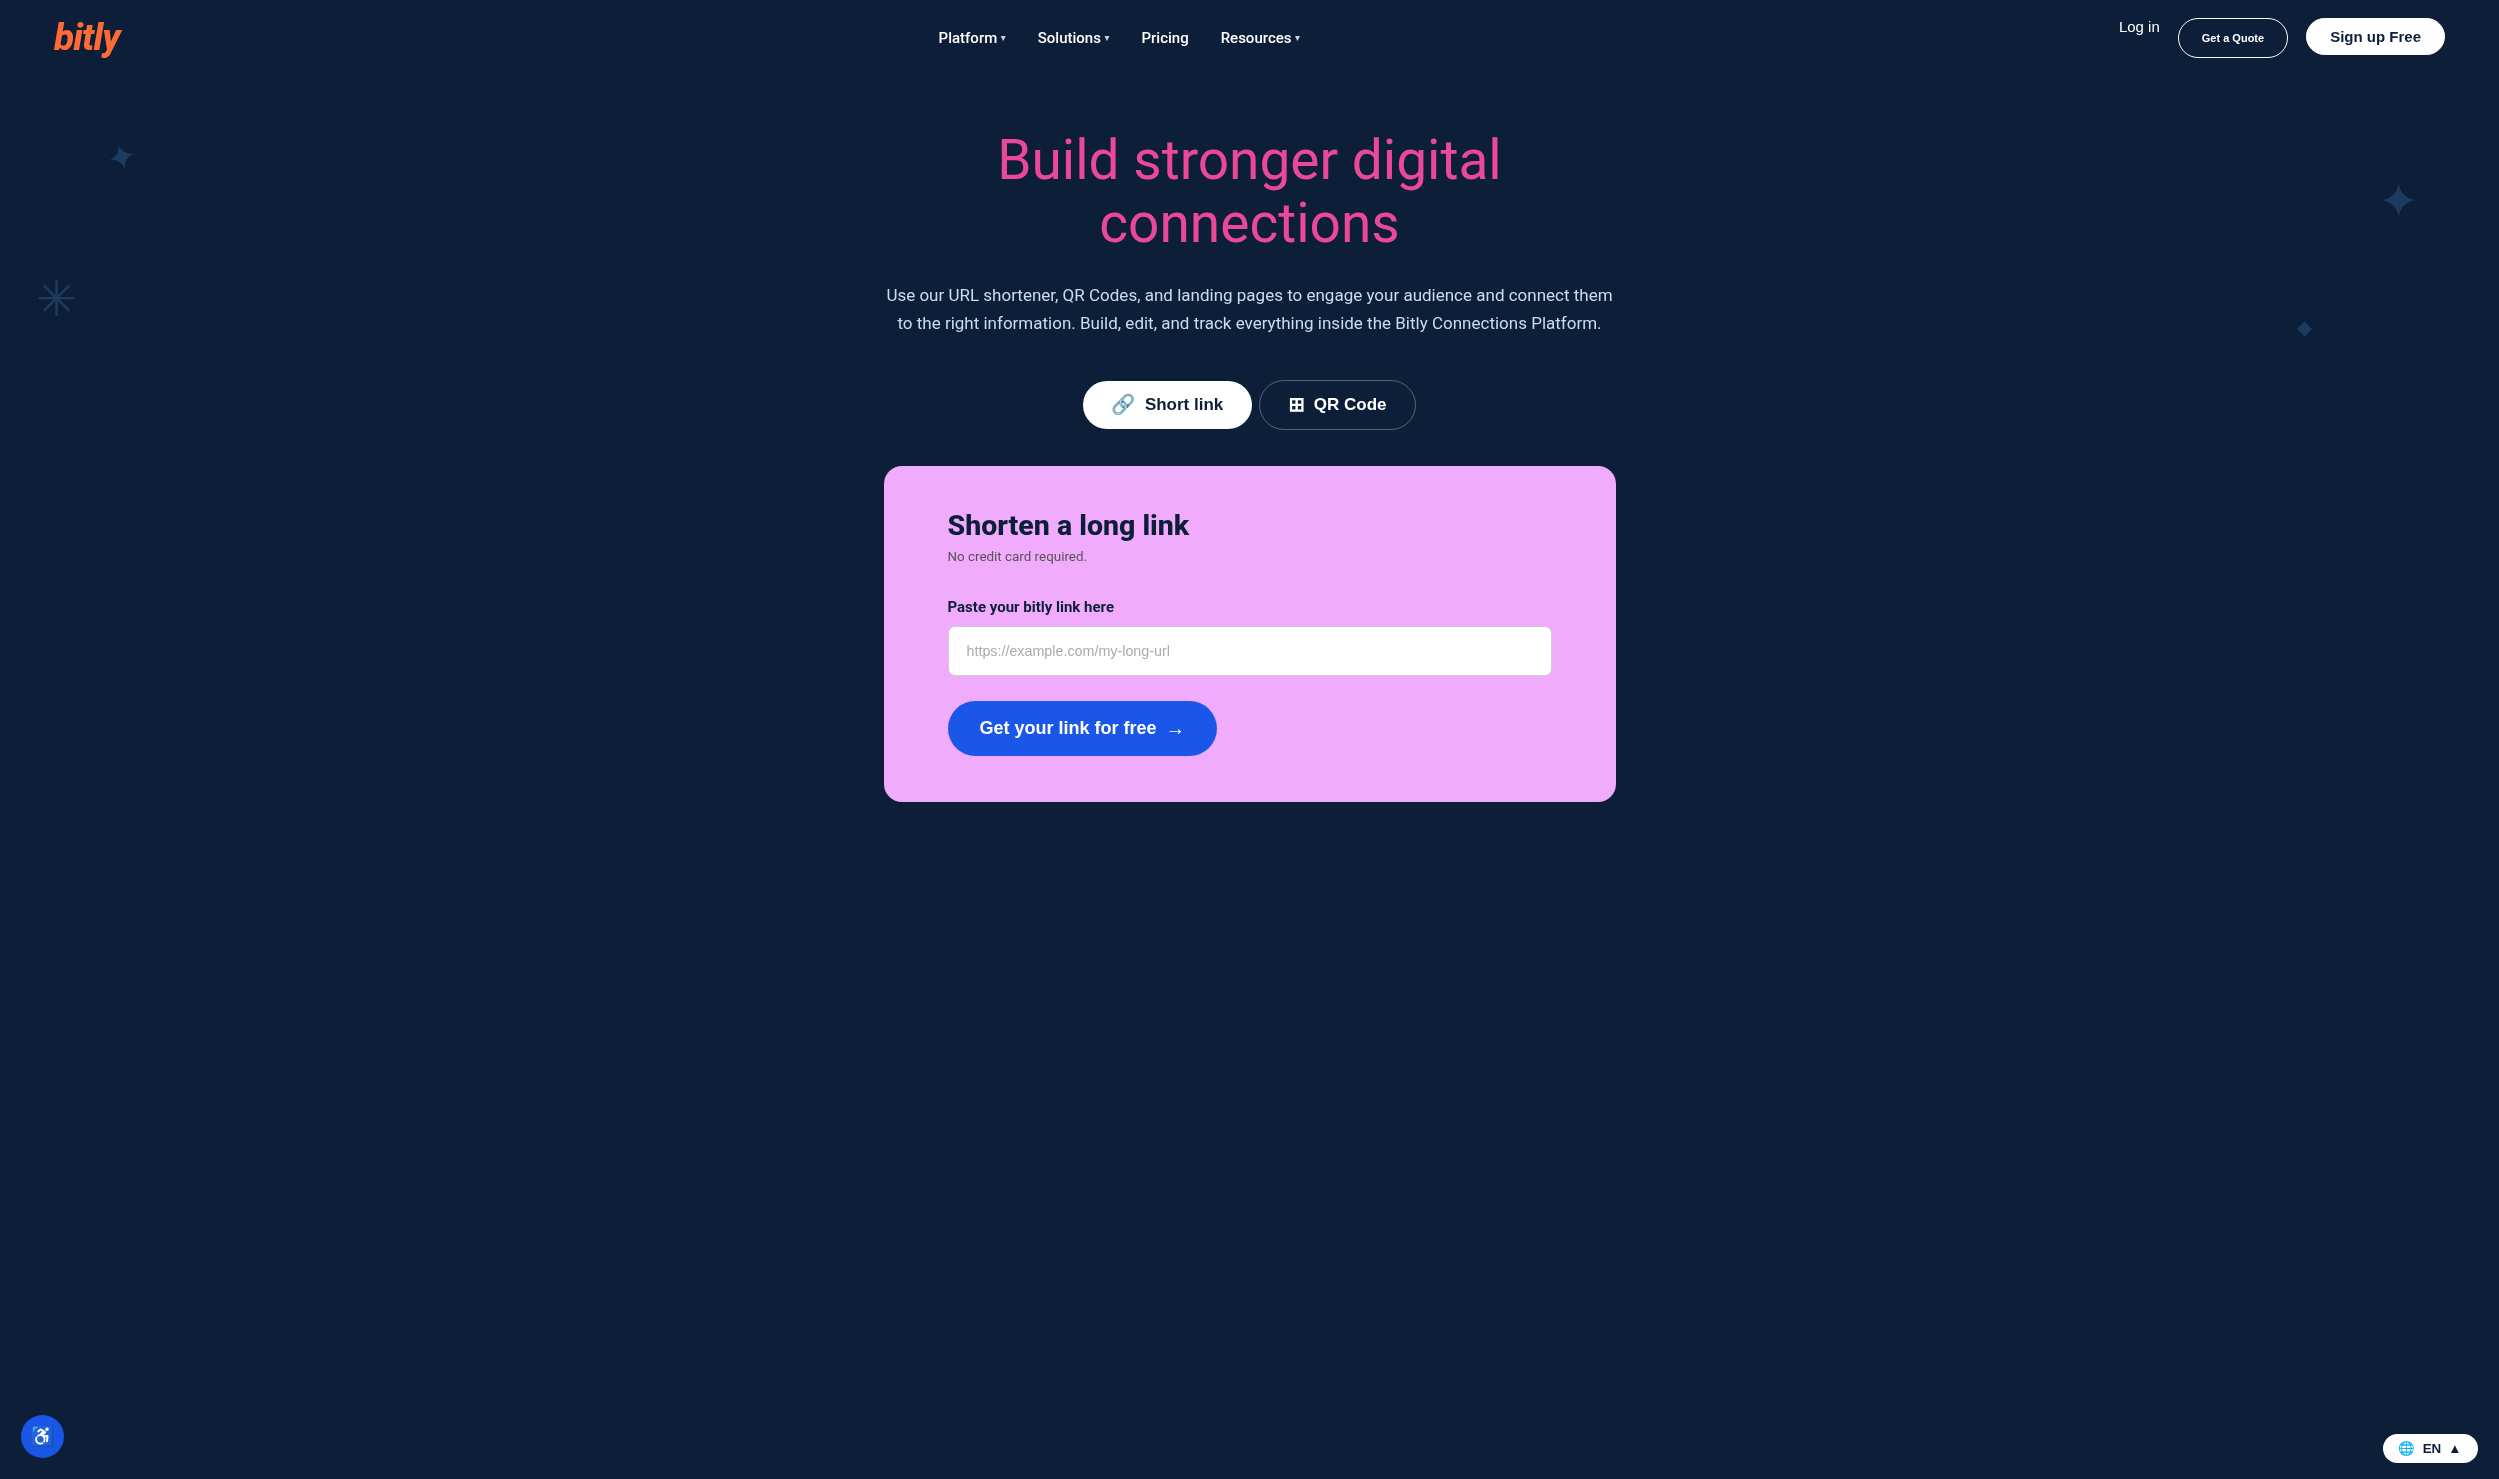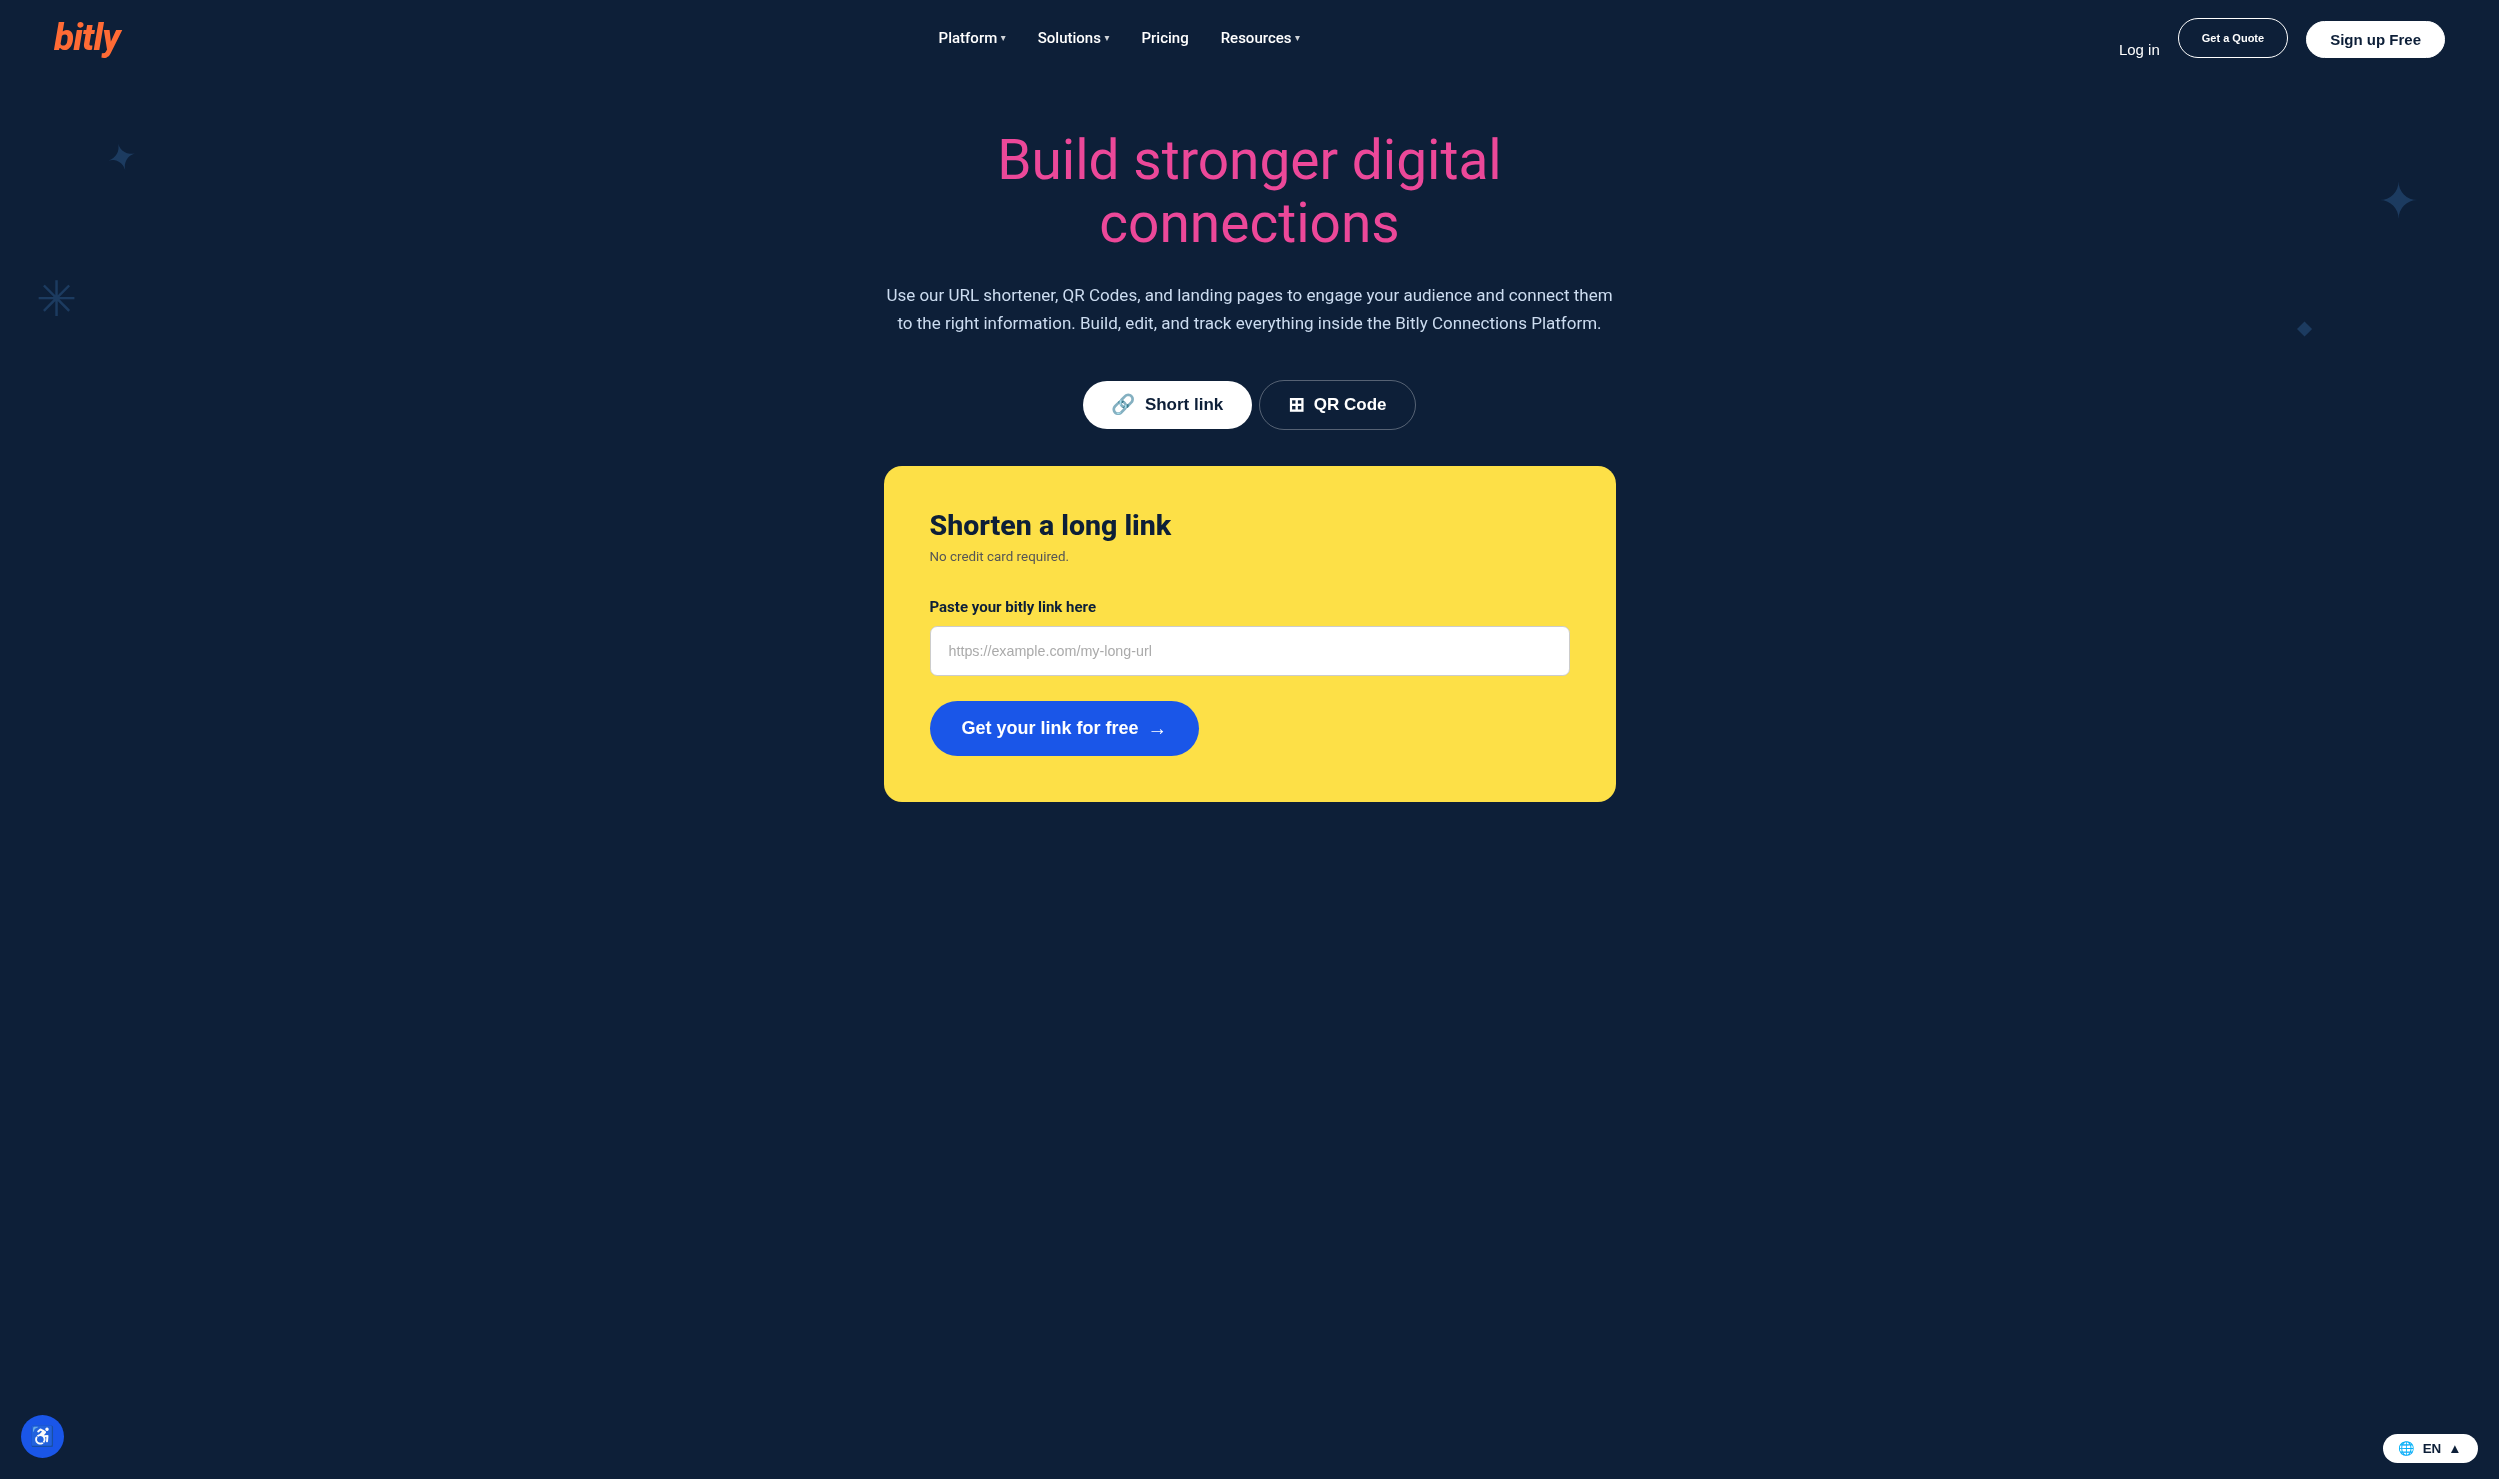--- a/index.html
+++ b/index.html
@@ -50,21 +50,21 @@
       text-align: right;
     }
 
     .nav-links li a .chevron {
       font-size: 9.8px;
       opacity: 0.8;
     }
 
     .nav-actions {
       display: flex;
-      align-items: flex-end;
+      align-items: flex-start;
       gap: 18px;
     }
 
     .btn-login {
       color: #ffffff;
       background: none;
       border: none;
       font-size: 15px;
       font-weight: 500;
       cursor: pointer;
@@ -179,25 +179,25 @@
     }
 
     .tab-btn.inactive {
       background: transparent;
       color: #ffffff;
       border: 1.8px solid rgba(255,255,255,0.3);
     }
 
     
     .card {
-      background: #fde047;
+      background: #f0abfc;
       border-radius: 18px;
       max-width: 732px;
       margin: 0 auto;
-      padding: 43px 46px 46px;
+      padding: 43px 64px 46px;
       text-align: left;
       color: #0d1f38;
     }
 
     .card-title {
       font-size: 28.5px;
       font-weight: 800;
       margin-bottom: 7.1px;
       color: #0d1f38;
     }

